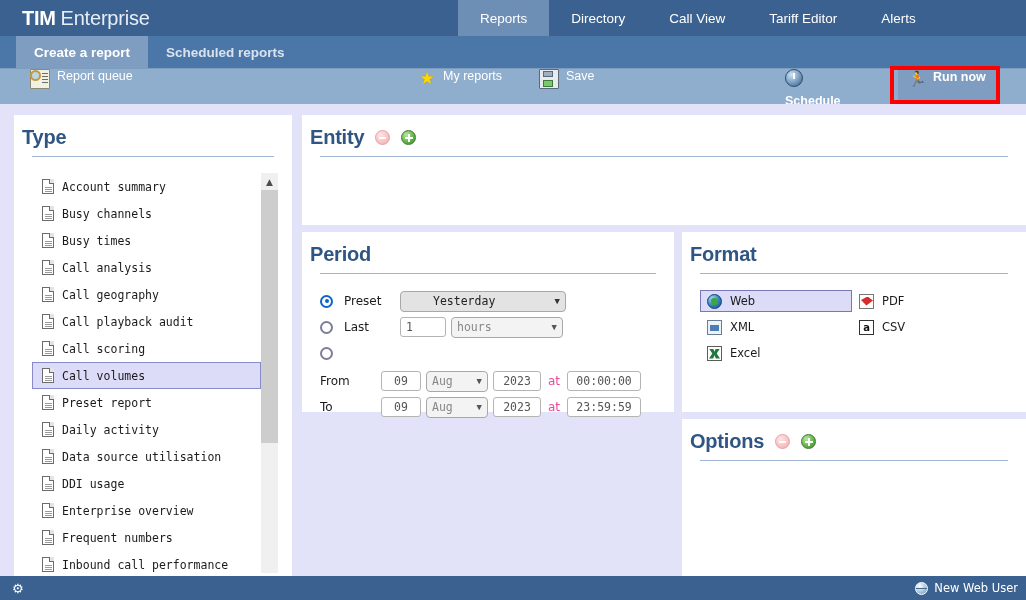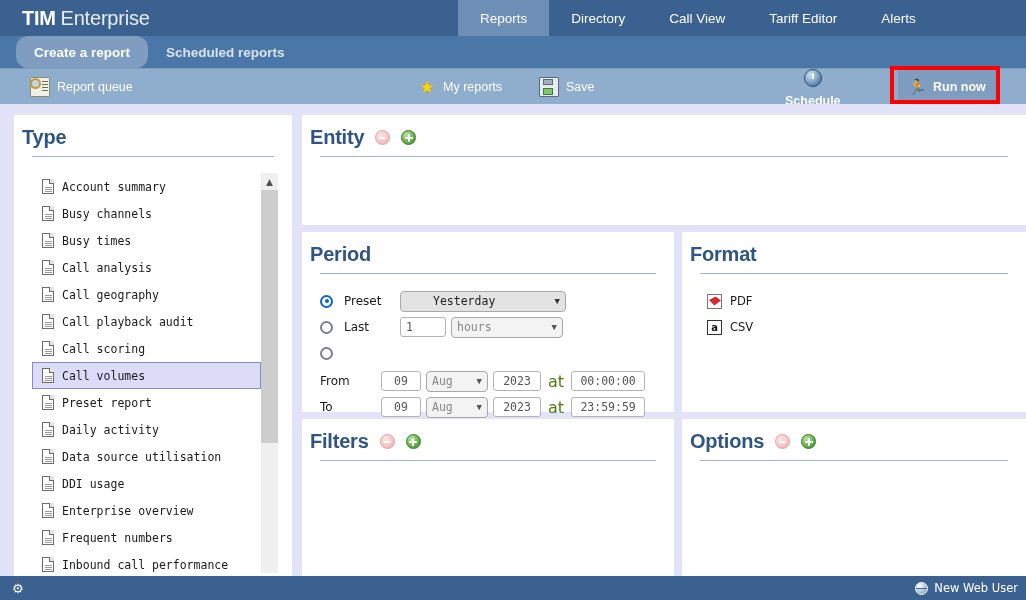--- a/index.html
+++ b/index.html
@@ -92,21 +92,20 @@
     display: flex;
     align-items: center;
     justify-content: center;
     padding: 0 18px;
     color: #d9e3ef;
     font-family: "Liberation Sans", sans-serif;
     font-weight: bold;
     font-size: 13.5px;
     white-space: nowrap;
     cursor: pointer;
-    border-radius: 12px;
   }
   .subtab:first-child { margin-left: 16px; }
   .subtab.active {
     background: #7e9dc0;
     color: #ffffff;
   }
 
   
   .toolbar {
     position: absolute;
@@ -114,21 +113,20 @@
     width: 1026px;
     height: 36px;
     background: #8fadcd;
     border-top: 1px solid #7e9cbd;
   }
   .tb-item {
     position: absolute;
     top: 0;
     height: 36px;
     display: flex;
-    align-items: center;
     gap: 7px;
     cursor: pointer;
     white-space: nowrap;
   }
   .tb-label {
     font-family: "Liberation Sans", sans-serif;
     font-size: 12.5px;
     color: #ffffff;
   }
   .tb-label.bold { font-weight: bold; }
@@ -446,22 +444,22 @@
   .ftrow { display: flex; align-items: center; height: 26px; }
   .ftname {
     font-family: "DejaVu Sans", sans-serif;
     font-size: 12px;
     color: #1a1a1a;
     width: 61px;
     flex: none;
   }
   .at {
     font-family: "DejaVu Sans", sans-serif;
-    font-size: 16px;
-    color: #4d7c0f;
+    font-size: 12px;
+    color: #ec4899;
     margin: 0 7px;
   }
 
   
   #format-panel { left: 682px; top: 128px; width: 344px; height: 180px; }
   .fmt-grid {
     position: absolute;
     left: 18px; top: 58px;
     display: flex;
     gap: 0px;
@@ -800,40 +798,46 @@
     </div>
 
     <div class="panel" id="format-panel">
       <div class="panel-title-row">
         <span class="panel-title">Format</span>
       </div>
       <div class="panel-rule"></div>
 
       <div class="fmt-grid">
         <div class="fmt-col">
+          <div class="fmt-item selected">
+            <span class="fi fi-web"></span>
+            <span class="fmt-label">Web</span>
+          </div>
+          <div class="fmt-item">
+            <span class="fi fi-xml"></span>
+            <span class="fmt-label">XML</span>
+          </div>
+          <div class="fmt-item">
+            <span class="fi fi-xls"></span>
+            <span class="fmt-label">Excel</span>
+          </div>
+        </div>
+        <div class="fmt-col">
           <div class="fmt-item">
             <span class="fi fi-pdf"></span>
             <span class="fmt-label">PDF</span>
           </div>
           <div class="fmt-item">
             <span class="fi fi-csv">a</span>
             <span class="fmt-label">CSV</span>
           </div>
         </div>
       </div>
     </div>
 
-    <div class="panel" id="filters-panel">
-      <div class="panel-title-row">
-        <span class="panel-title">Filters</span>
-        <span class="circ circ-minus"></span>
-        <span class="circ circ-plus"></span>
-      </div>
-      <div class="panel-rule"></div>
-    </div>
 
     <div class="panel" id="options-panel">
       <div class="panel-title-row">
         <span class="panel-title">Options</span>
         <span class="circ circ-minus"></span>
         <span class="circ circ-plus"></span>
       </div>
       <div class="panel-rule"></div>
     </div>
 

